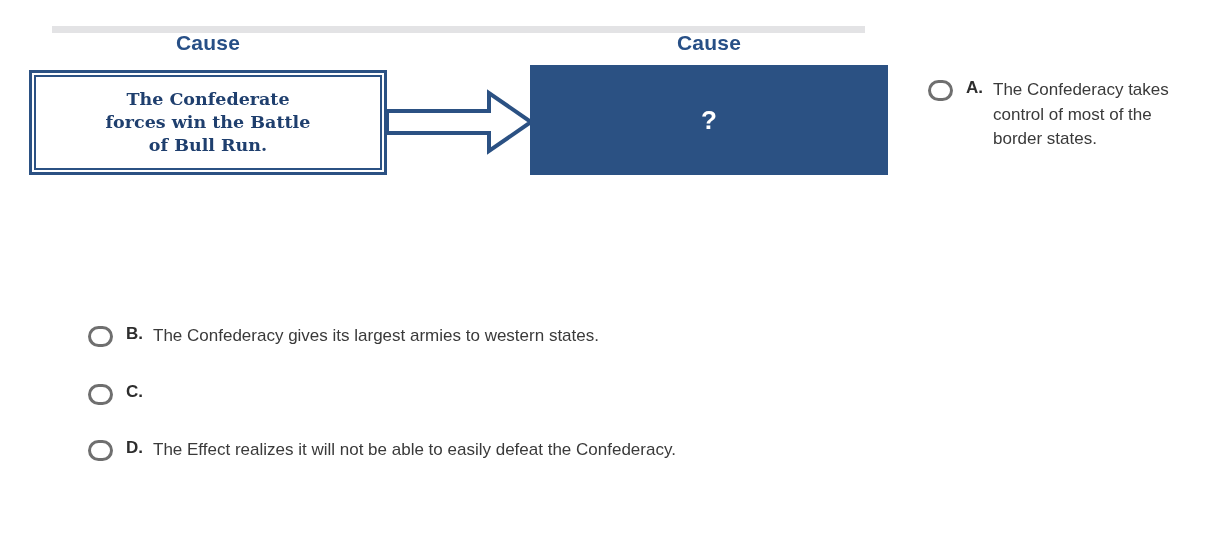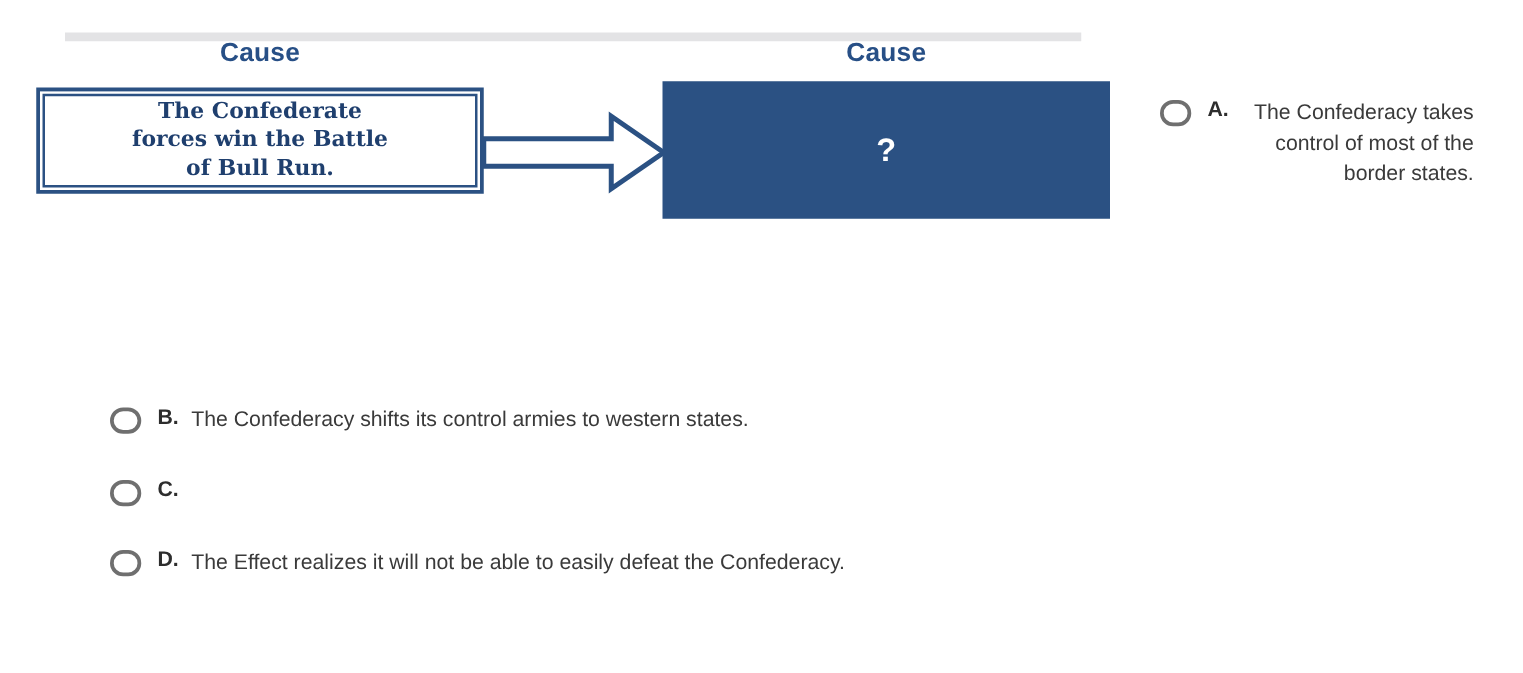--- a/index.html
+++ b/index.html
@@ -46,21 +46,21 @@
     text-align: center;
   }
   #label-cause { left: 128px; width: 160px; }
   #label-effect { left: 629px; width: 160px; }
 
   .cause-box {
     position: absolute;
     left: 29px;
     top: 70px;
     width: 358px;
-    height: 85px;
+    height: 105px;
     box-sizing: border-box;
     background: #ffffff;
     border: 3px solid #2b5183;
     box-shadow: inset 0 0 0 2px #ffffff, inset 0 0 0 4px #2b5183;
     display: flex;
     align-items: center;
     justify-content: center;
   }
   .cause-text {
     font-family: "DejaVu Serif", serif;
@@ -129,21 +129,21 @@
   .choice-text {
     font-family: "Liberation Sans", sans-serif;
     font-size: 17px;
     line-height: 1.45;
     color: #3a3a3a;
     margin-left: 10px;
   }
 
   
   #choice-a { left: 928px; top: 78px; width: 280px; }
-  #choice-a .choice-text { width: 186px; text-align: right; }
+  #choice-a .choice-text { width: 186px; }
 
   #choice-b { left: 88px; top: 324px; width: 800px; }
   #choice-c { left: 88px; top: 382px; width: 800px; }
   #choice-d { left: 88px; top: 438px; width: 800px; }
   #choice-d .choice-text { width: 640px; }
 </style>
 </head>
 <body>
 
 <div id="diagram">
@@ -172,21 +172,21 @@
 
 <div class="choice" id="choice-a">
   <div class="radio"></div>
   <div class="choice-letter">A.</div>
   <div class="choice-text">The Confederacy takes control of most of the border states.</div>
 </div>
 
 <div class="choice" id="choice-b">
   <div class="radio"></div>
   <div class="choice-letter">B.</div>
-  <div class="choice-text">The Confederacy shifts its control armies to western states.</div>
+  <div class="choice-text">The Confederacy gives its largest armies to western states.</div>
 </div>
 
 <div class="choice" id="choice-c">
   <div class="radio"></div>
   <div class="choice-letter">C.</div>
 </div>
 
 <div class="choice" id="choice-d">
   <div class="radio"></div>
   <div class="choice-letter">D.</div>

